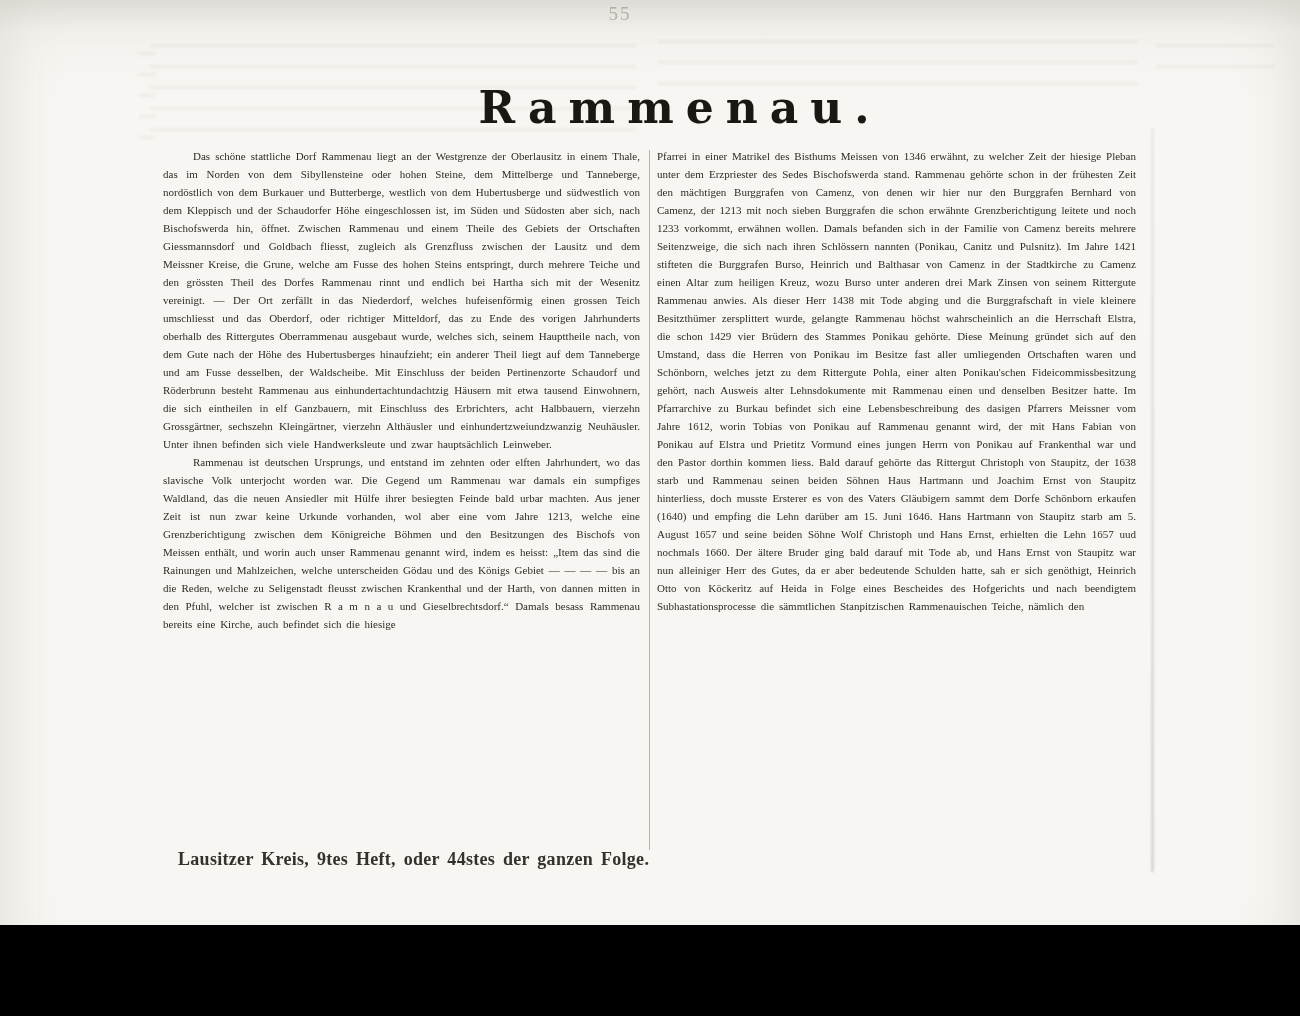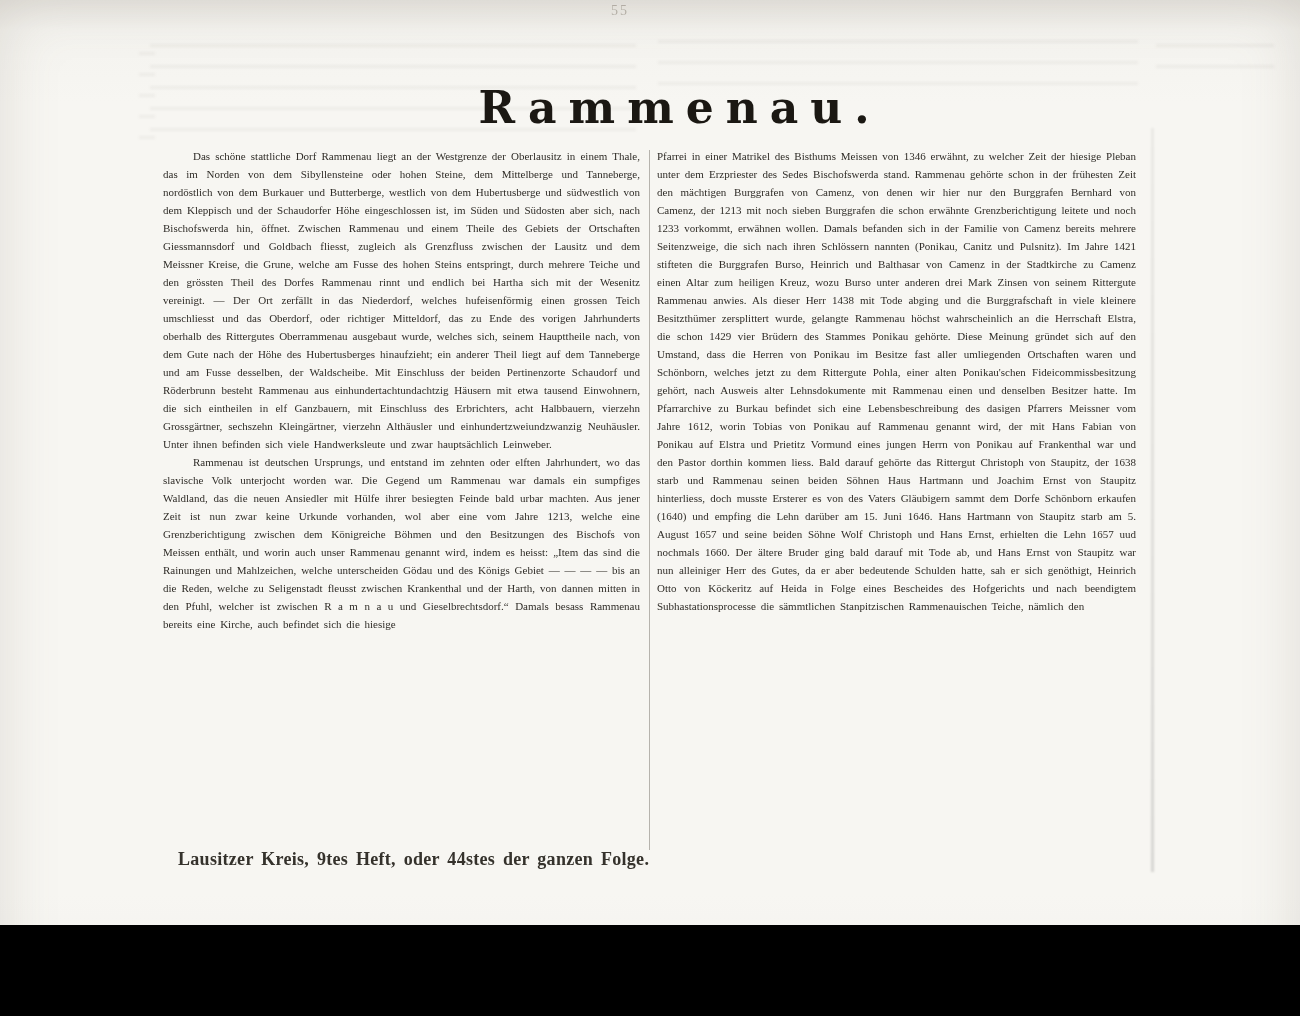--- a/index.html
+++ b/index.html
@@ -14,21 +14,21 @@
   .paper::after{content:"";position:absolute;inset:0;
          box-shadow:inset 0 0 60px rgba(120,112,95,0.18);pointer-events:none;}
 
   
   .ghost{position:absolute;filter:blur(1.4px);opacity:.55;
          background:repeating-linear-gradient(180deg,
            rgba(112,106,92,0.14) 0px, rgba(112,106,92,0.14) 3px,
            rgba(112,106,92,0.0) 3px, rgba(112,106,92,0.0) 21px);}
 
   .page-number{position:absolute;top:3px;left:580px;width:80px;text-align:center;
-         font-size:14px;letter-spacing:2px;color:rgba(125,118,104,0.48);}
+         font-size:19px;letter-spacing:2px;color:rgba(125,118,104,0.48);}
 
   .title{position:absolute;top:82px;left:0;width:1300px;text-align:center;
          margin-left:30px;font-family:"DejaVu Serif", serif;font-weight:bold;
          font-size:44px;letter-spacing:12px;color:#1b1813;}
 
   .col{position:absolute;top:147px;height:706px;overflow:hidden;
        text-align:justify;font-size:11px;line-height:18px;color:#2f2c27;
        word-spacing:2px;}
   .col-left{left:163px;width:477px;}
   .col-right{left:657px;width:479px;}

